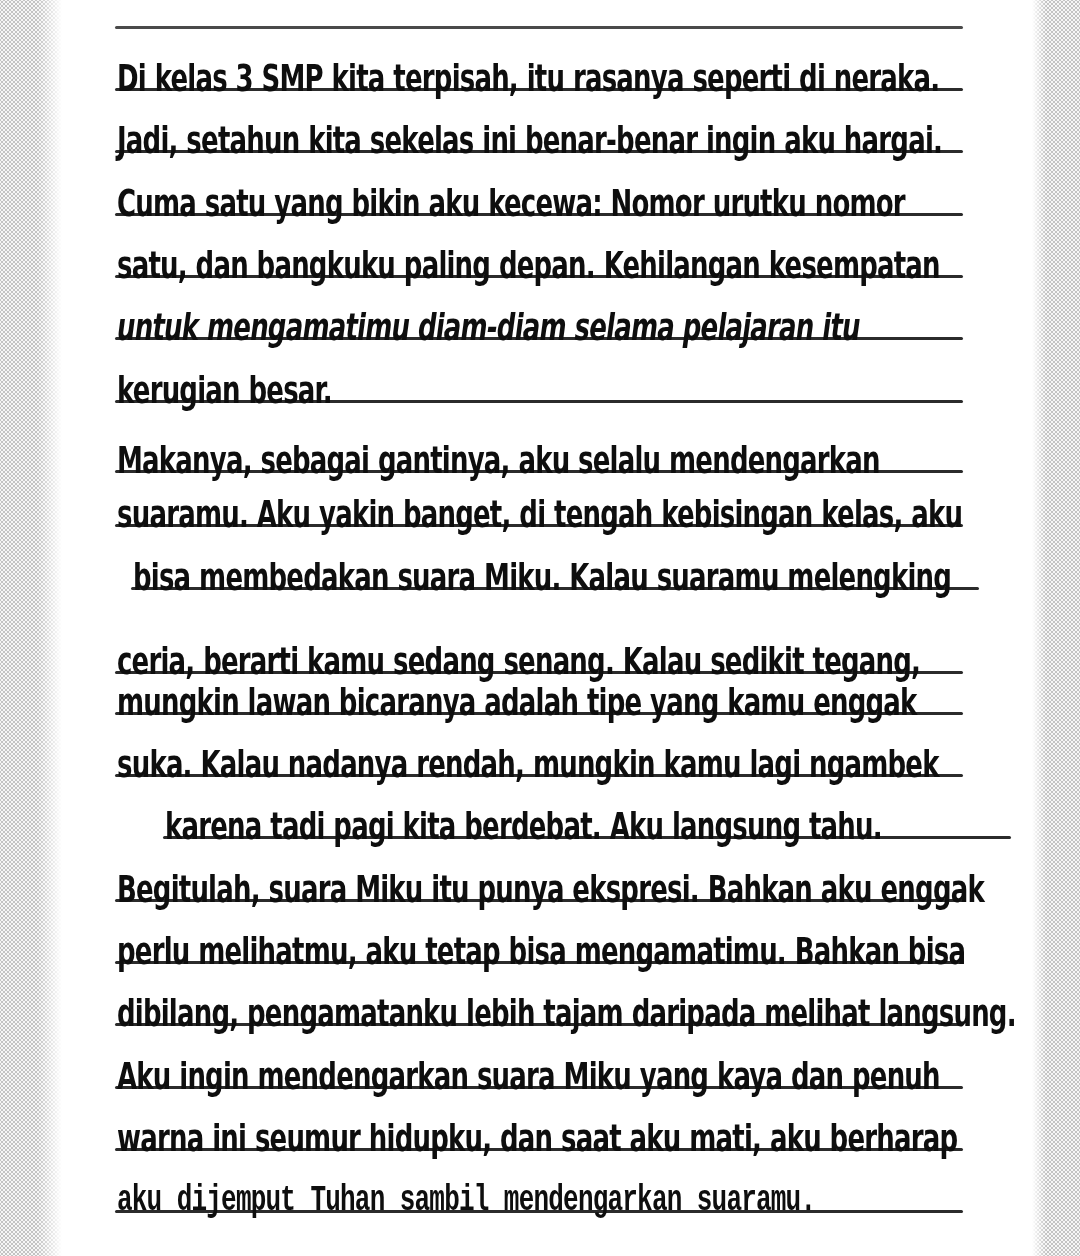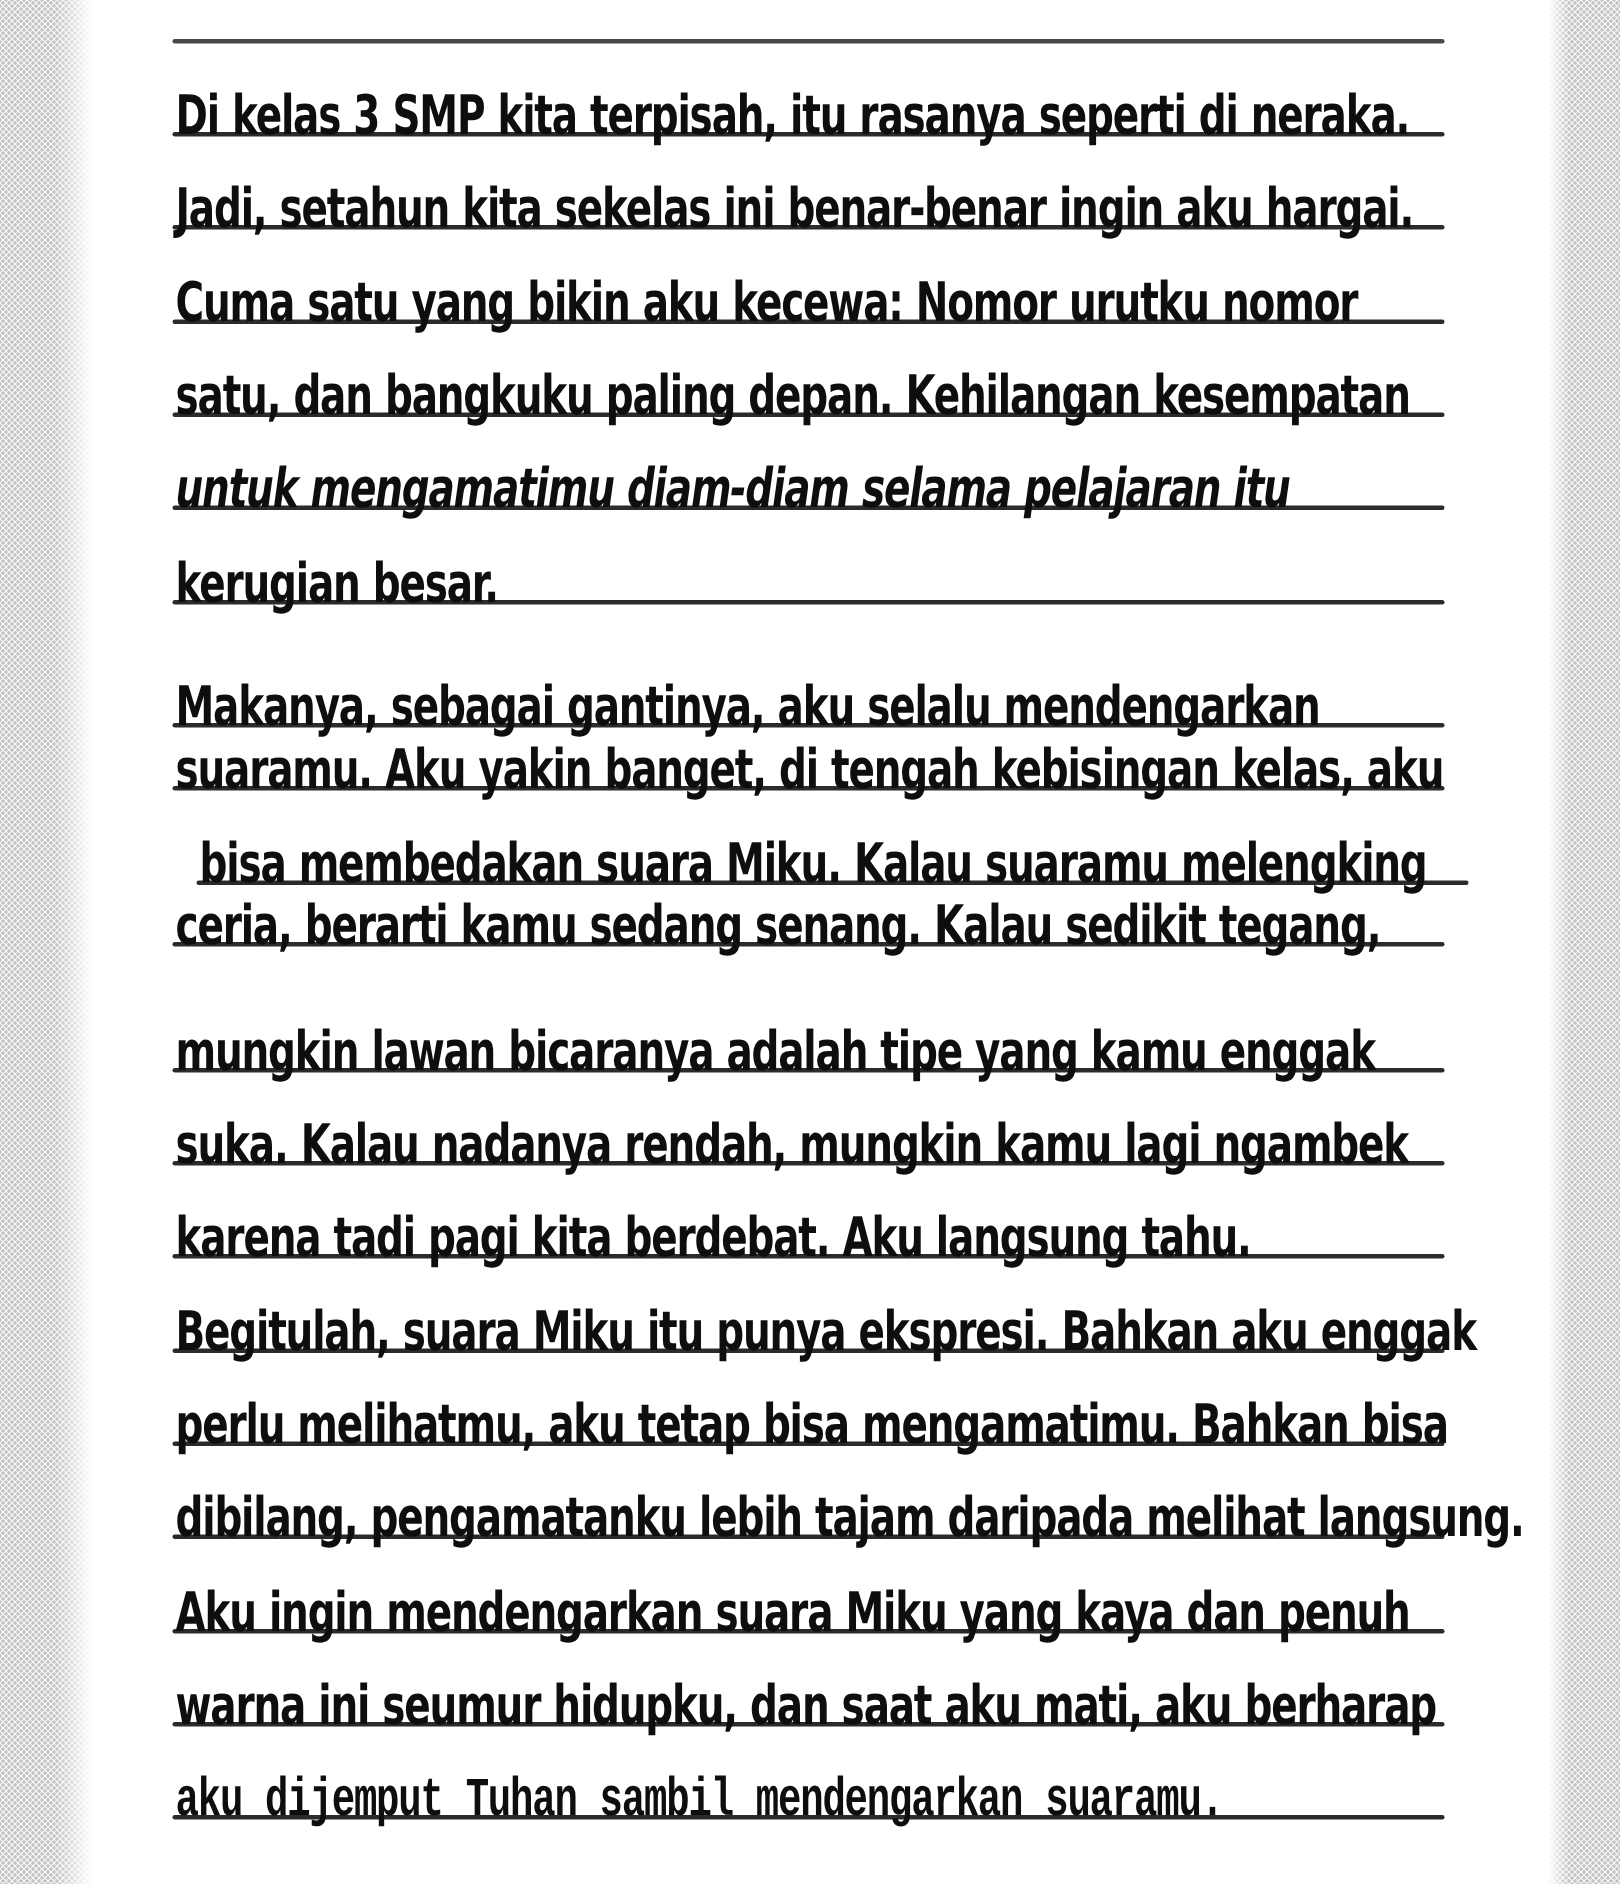--- a/index.html
+++ b/index.html
@@ -107,45 +107,45 @@
         <span class="hw">satu, dan bangkuku paling depan. Kehilangan kesempatan</span>
       </div>
       <div class="text-line" style="top: 278.4px; font-style: italic;">
         <div class="rule"></div>
         <span class="hw">untuk mengamatimu diam-diam selama pelajaran itu</span>
       </div>
       <div class="text-line" style="top: 340.75px;">
         <div class="rule"></div>
         <span class="hw">kerugian besar.</span>
       </div>
-      <div class="text-line" style="top: 423px; text-align: right;">
+      <div class="text-line" style="top: 411px; text-align: right;">
         <div class="rule"></div>
         <span class="hw">Makanya, sebagai gantinya, aku selalu mendengarkan</span>
       </div>
       <div class="text-line" style="top: 465.45px;">
         <div class="rule"></div>
         <span class="hw">suaramu. Aku yakin banget, di tengah kebisingan kelas, aku</span>
       </div>
       <div class="text-line" style="top: 527.8px; margin-left: 16px;">
         <div class="rule"></div>
         <span class="hw">bisa membedakan suara Miku. Kalau suaramu melengking</span>
       </div>
-      <div class="text-line" style="top: 569px;">
+      <div class="text-line" style="top: 612px;">
         <div class="rule"></div>
         <span class="hw">ceria, berarti kamu sedang senang. Kalau sedikit tegang,</span>
       </div>
       <div class="text-line" style="top: 652.5px;">
         <div class="rule"></div>
         <span class="hw">mungkin lawan bicaranya adalah tipe yang kamu enggak</span>
       </div>
       <div class="text-line" style="top: 714.85px;">
         <div class="rule"></div>
         <span class="hw">suka. Kalau nadanya rendah, mungkin kamu lagi ngambek</span>
       </div>
-      <div class="text-line" style="top: 777.2px;">
+      <div class="text-line" style="top: 777.2px; margin-left: 48px;">
         <div class="rule"></div>
         <span class="hw">karena tadi pagi kita berdebat. Aku langsung tahu.</span>
       </div>
       <div class="text-line" style="top: 839.55px;">
         <div class="rule"></div>
         <span class="hw">Begitulah, suara Miku itu punya ekspresi. Bahkan aku enggak</span>
       </div>
       <div class="text-line" style="top: 901.9px;">
         <div class="rule"></div>
         <span class="hw">perlu melihatmu, aku tetap bisa mengamatimu. Bahkan bisa</span>

